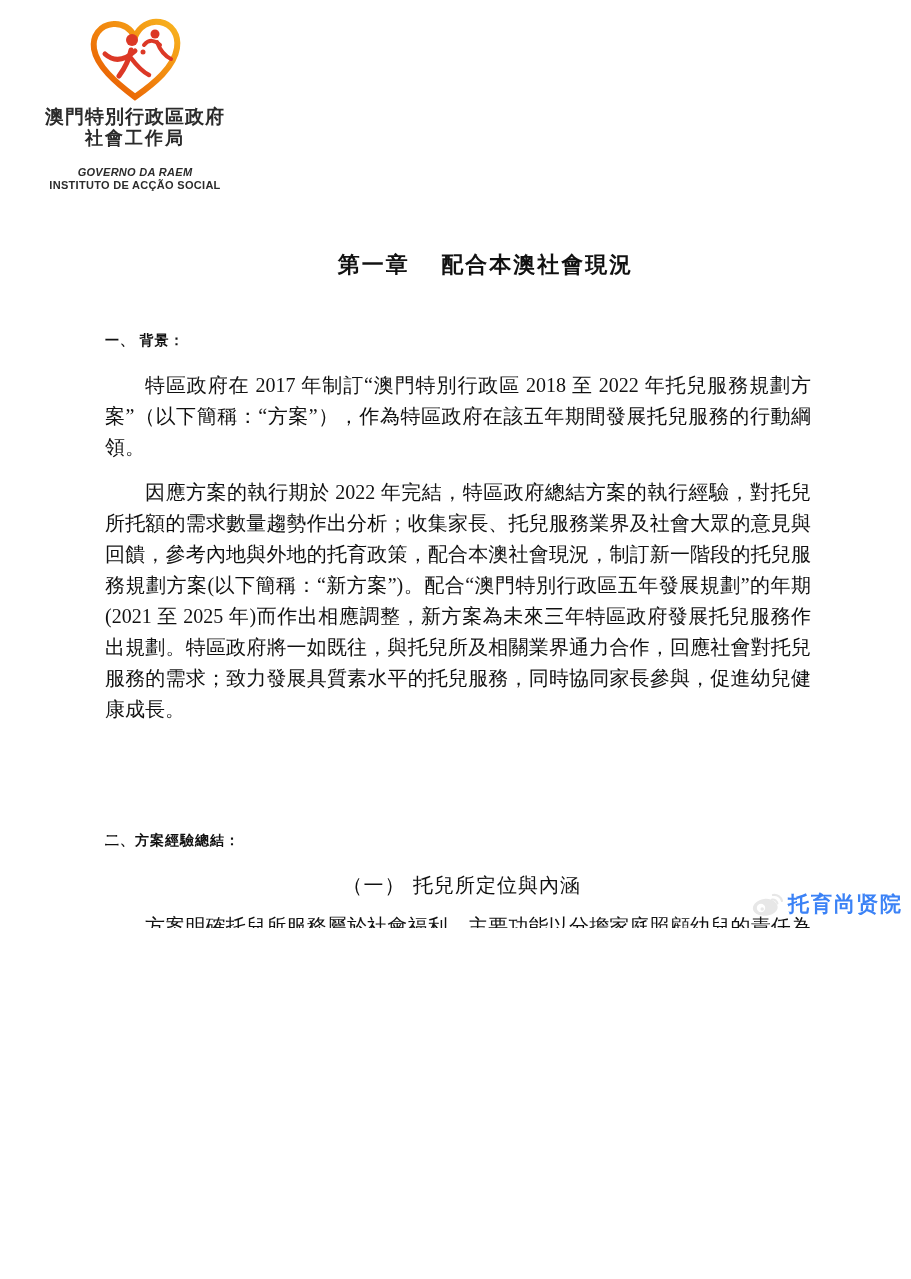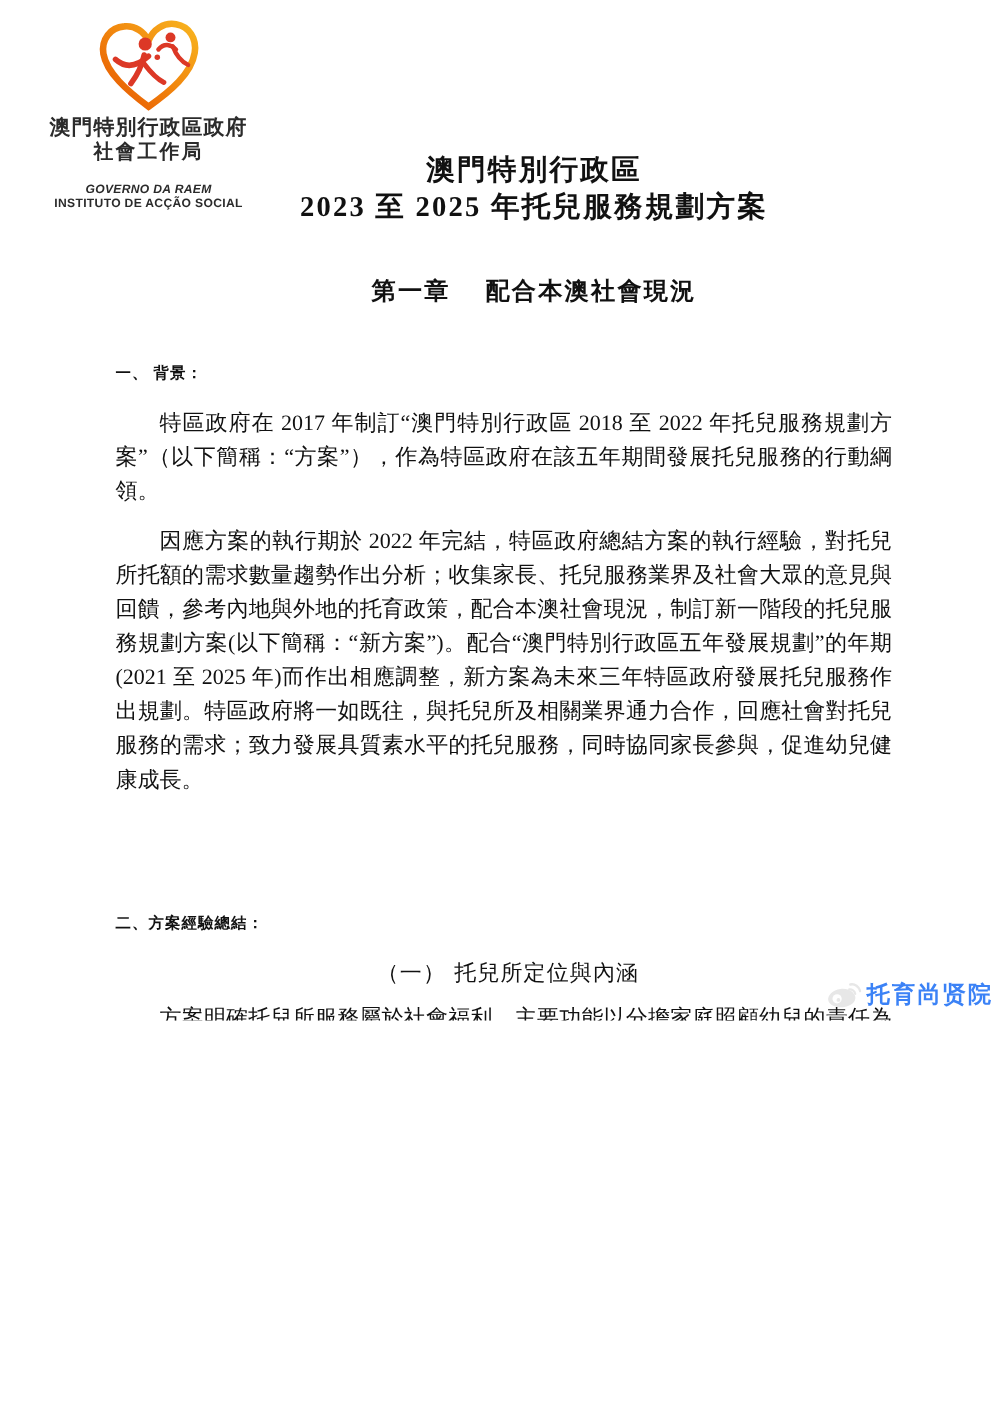--- a/index.html
+++ b/index.html
@@ -84,24 +84,20 @@
         <path d="M70 28 C73 36 78 42 84 45" stroke-width="4"></path>
         <circle cx="56" cy="38" r="2.5" fill="#dc3826" stroke="none"></circle>
       </g>
     </svg>
     <div class="org-zh-1">澳門特別行政區政府</div>
     <div class="org-zh-2">社會工作局</div>
     <div class="org-pt-1">GOVERNO DA RAEM</div>
     <div class="org-pt-2">INSTITUTO DE ACÇÃO SOCIAL</div>
   </div>
 
-  <div class="doc-title">
-    <div>澳門特別行政區</div>
-    <div>2023 至 2025 年托兒服務規劃方案</div>
-  </div>
 
   <h1 class="chapter">第一章　 配合本澳社會現況</h1>
 
   <main class="content">
 
     <h2 class="sec-heading">一、 背景：</h2>
     <p class="para">特區政府在 2017 年制訂“澳門特別行政區 2018 至 2022 年托兒服務規劃方案”（以下簡稱：“方案”），作為特區政府在該五年期間發展托兒服務的行動綱領。</p>
     <p class="para">因應方案的執行期於 2022 年完結，特區政府總結方案的執行經驗，對托兒所托額的需求數量趨勢作出分析；收集家長、托兒服務業界及社會大眾的意見與回饋，參考內地與外地的托育政策，配合本澳社會現況，制訂新一階段的托兒服務規劃方案(以下簡稱：“新方案”)。配合“澳門特別行政區五年發展規劃”的年期(2021 至 2025 年)而作出相應調整，新方案為未來三年特區政府發展托兒服務作出規劃。特區政府將一如既往，與托兒所及相關業界通力合作，回應社會對托兒服務的需求；致力發展具質素水平的托兒服務，同時協同家長參與，促進幼兒健康成長。</p>
 
     <h2 class="sec-heading second">二、方案經驗總結：</h2>

